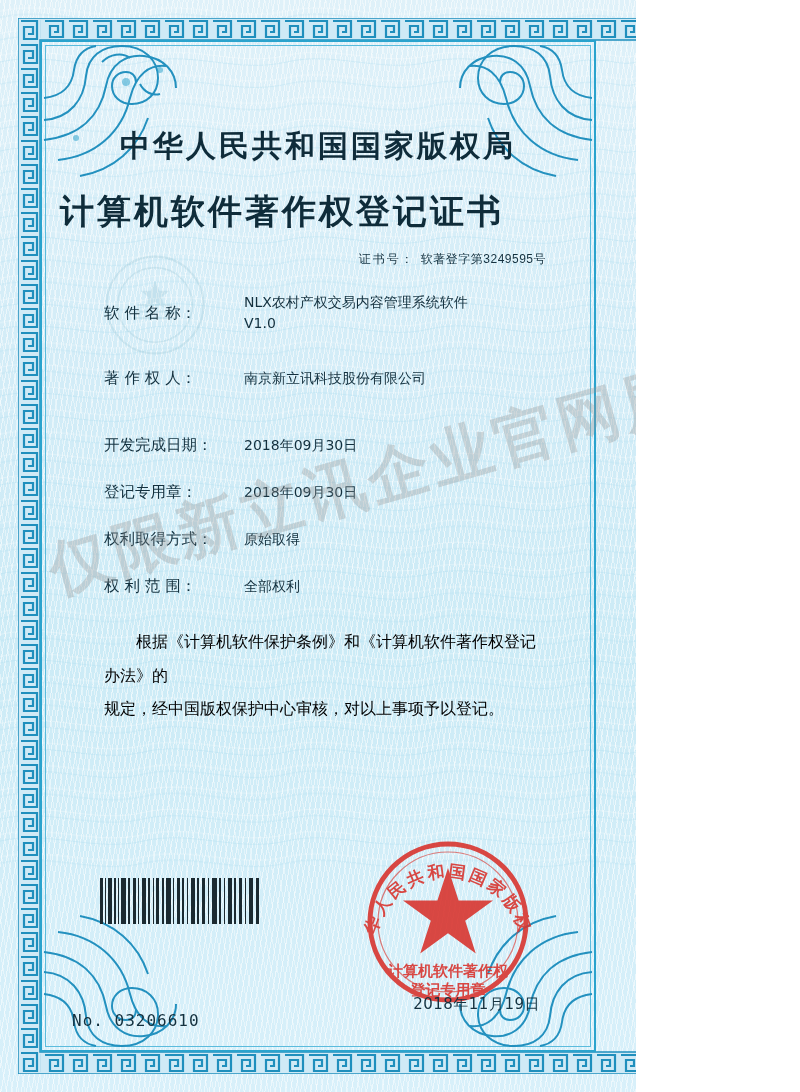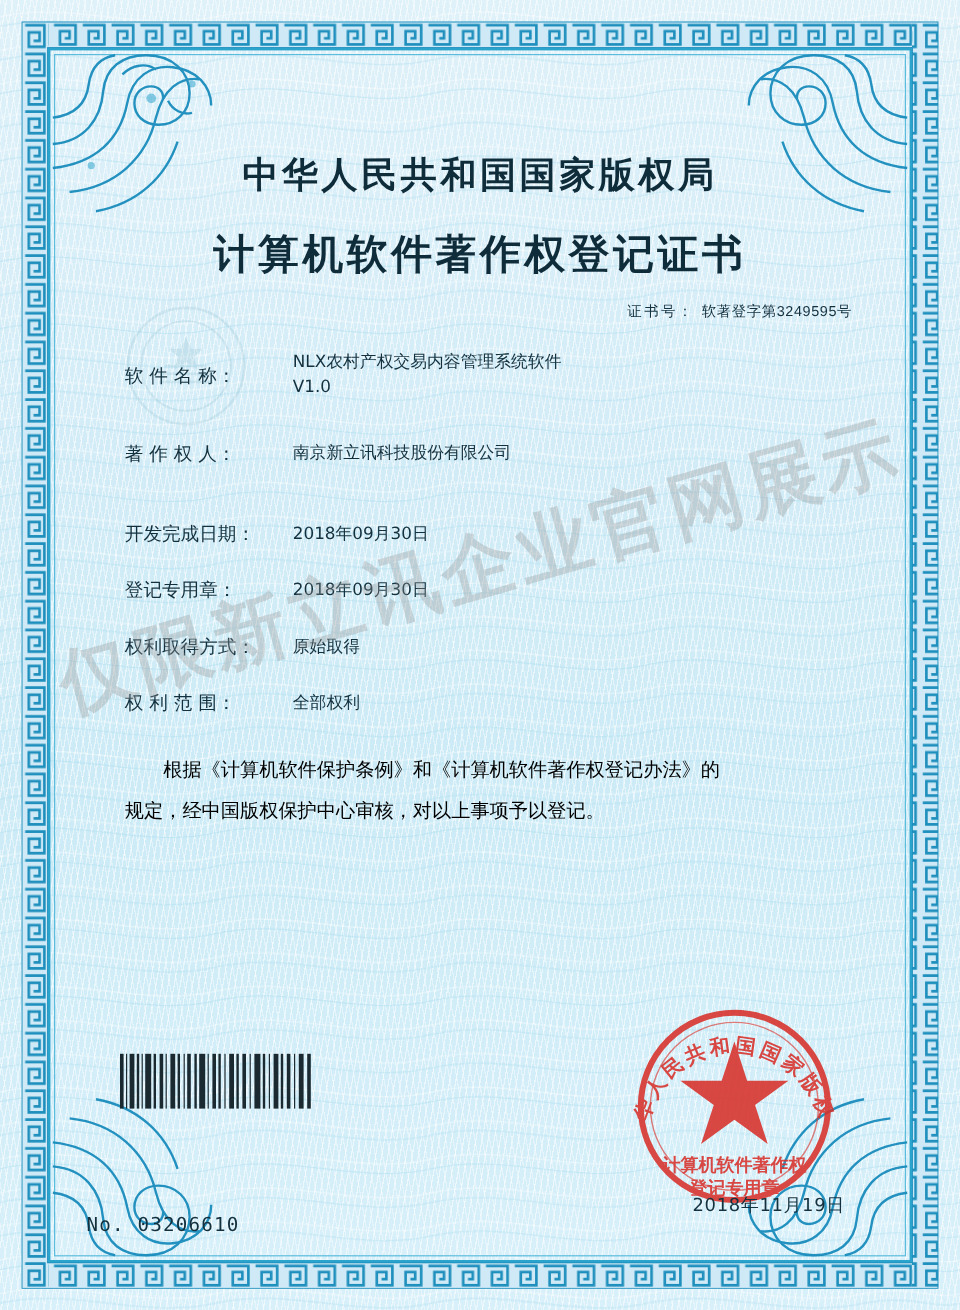--- a/index.html
+++ b/index.html
@@ -5,21 +5,21 @@
   html, body {
     margin: 0;
     padding: 0;
     background: #ffffff;
   }
   body {
     font-family: "Liberation Sans", sans-serif;
   }
   .page {
     position: relative;
-    width: 800px;
+    width: 636px;
     height: 1092px;
     overflow: hidden;
     background: #e8f6fb;
   }
   
   .bg-base {
     position: absolute;
     inset: 0;
     background:
       repeating-linear-gradient(100deg, rgba(255,255,255,0.55) 0px, rgba(255,255,255,0.55) 1px, rgba(167,219,236,0.0) 1px, rgba(167,219,236,0.0) 5px),
@@ -69,21 +69,20 @@
   .title-main {
     text-align: center;
     font-family: "DejaVu Serif", "Liberation Serif", serif;
     font-size: 30px;
     font-weight: bold;
     color: #0f2c3a;
     letter-spacing: 3px;
     margin-top: 66px;
   }
   .title-sub {
-    text-align: center;
     font-family: "DejaVu Serif", "Liberation Serif", serif;
     font-size: 34px;
     font-weight: bold;
     color: #0f2c3a;
     letter-spacing: 3px;
     margin-top: 22px;
   }
   .cert-no-row {
     text-align: right;
     font-size: 12px;

